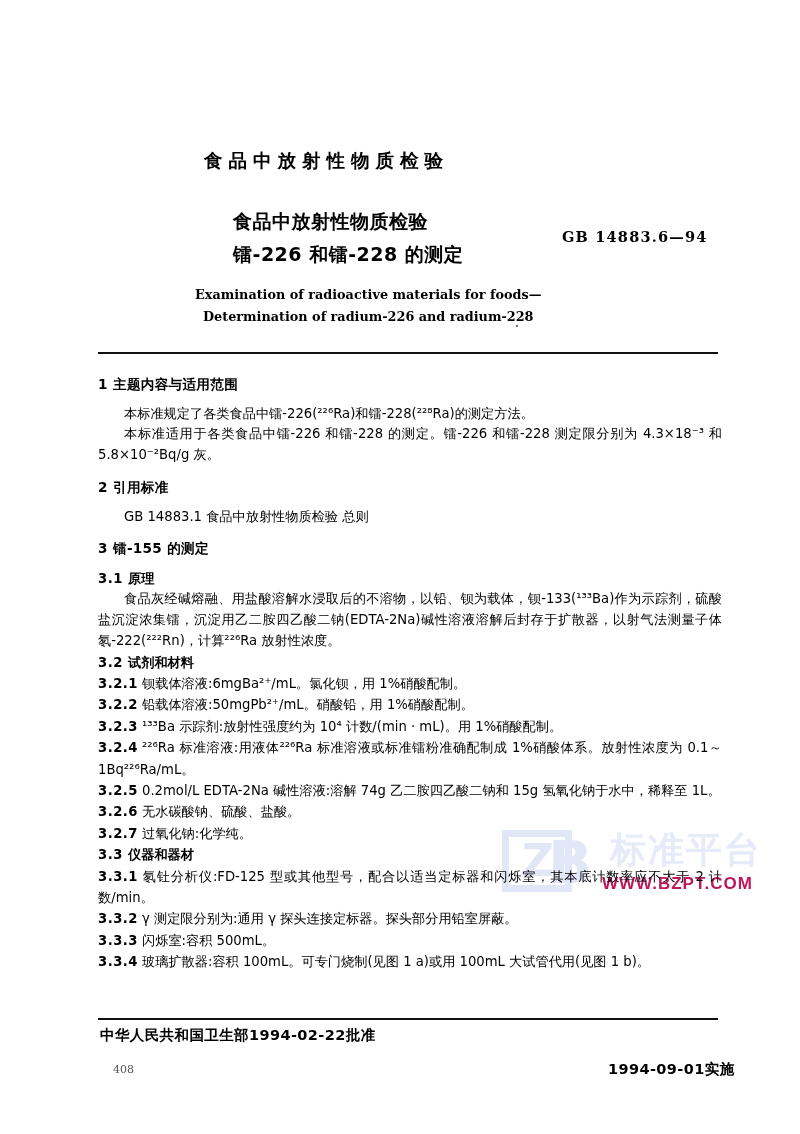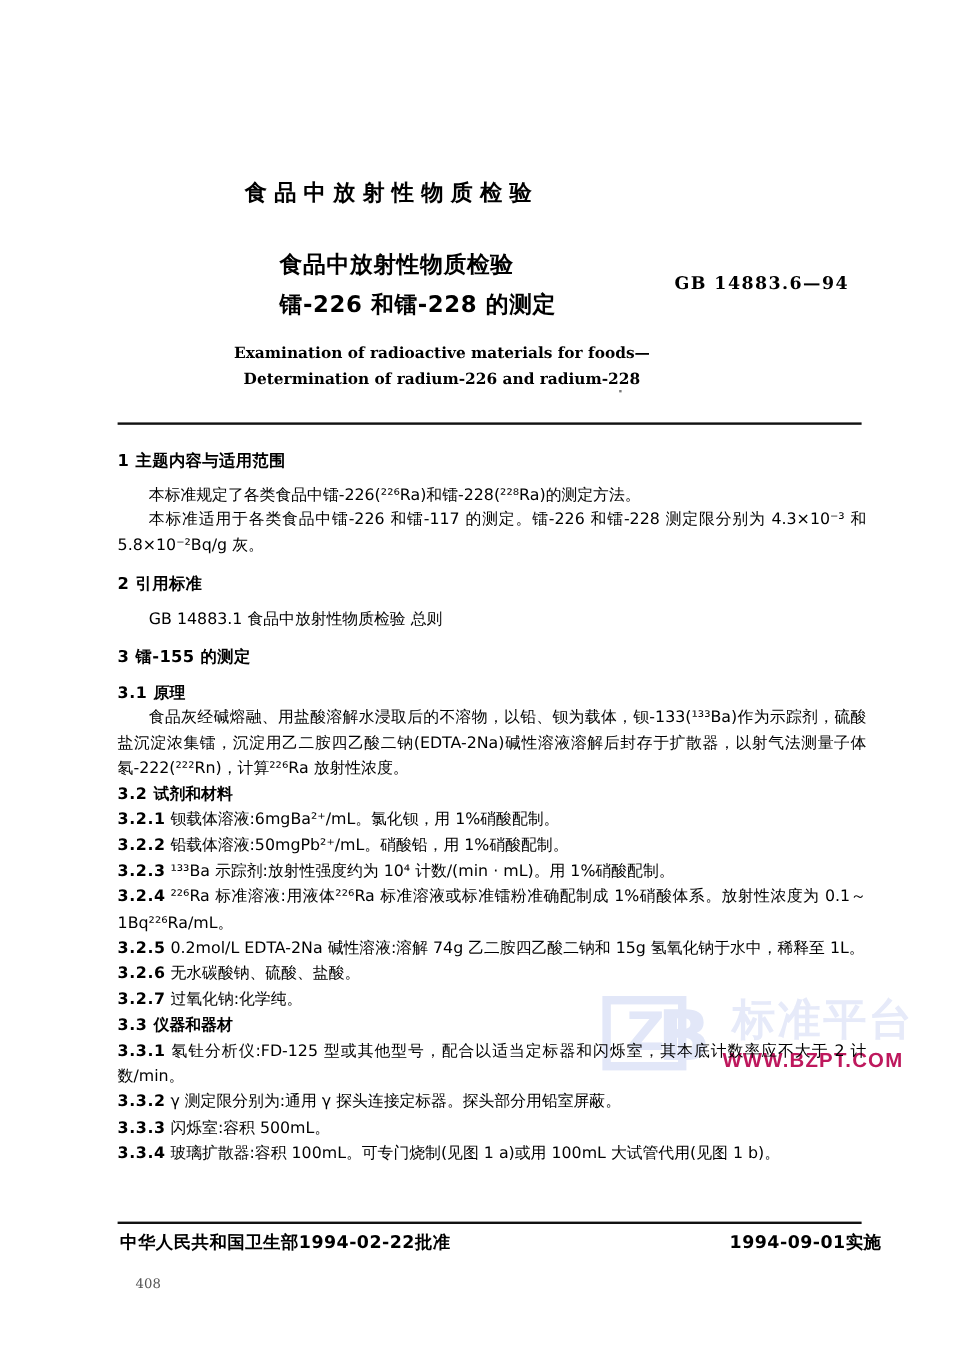--- a/index.html
+++ b/index.html
@@ -213,21 +213,21 @@
     left: 100px;
     top: 1026px;
     font-size: 14.5px;
     font-weight: 700;
     letter-spacing: 0.4px;
     white-space: nowrap;
   }
   .footer-right {
     position: absolute;
     left: 608px;
-    top: 1026px;
+    top: 1060px;
     font-size: 14.5px;
     font-weight: 700;
     letter-spacing: 0.4px;
     white-space: nowrap;
   }
   .page-num {
     position: absolute;
     left: 113px;
     top: 1063px;
     font-size: 11px;
@@ -270,21 +270,21 @@
 
   <div class="rule-top"></div>
 
   <div class="body-col">
 
     <div class="sec-head">
       <span class="num">1</span><span>主题内容与适用范围</span>
     </div>
     <div class="gap-sm"></div>
     <p class="para">本标准规定了各类食品中镭-226(²²⁶Ra)和镭-228(²²⁸Ra)的测定方法。</p>
-    <p class="para">本标准适用于各类食品中镭-226 和镭-117 的测定。镭-226 和镭-228 测定限分别为 4.3×10⁻³ 和 5.8×10⁻²Bq/g 灰。</p>
+    <p class="para">本标准适用于各类食品中镭-226 和镭-228 的测定。镭-226 和镭-228 测定限分别为 4.3×18⁻³ 和 5.8×10⁻²Bq/g 灰。</p>
 
     <div class="gap-md"></div>
 
     <div class="sec-head">
       <span class="num">2</span><span>引用标准</span>
     </div>
     <div class="gap-sm"></div>
     <p class="ref-line">GB 14883.1   食品中放射性物质检验   总则</p>
 
     <div class="gap-md"></div>

